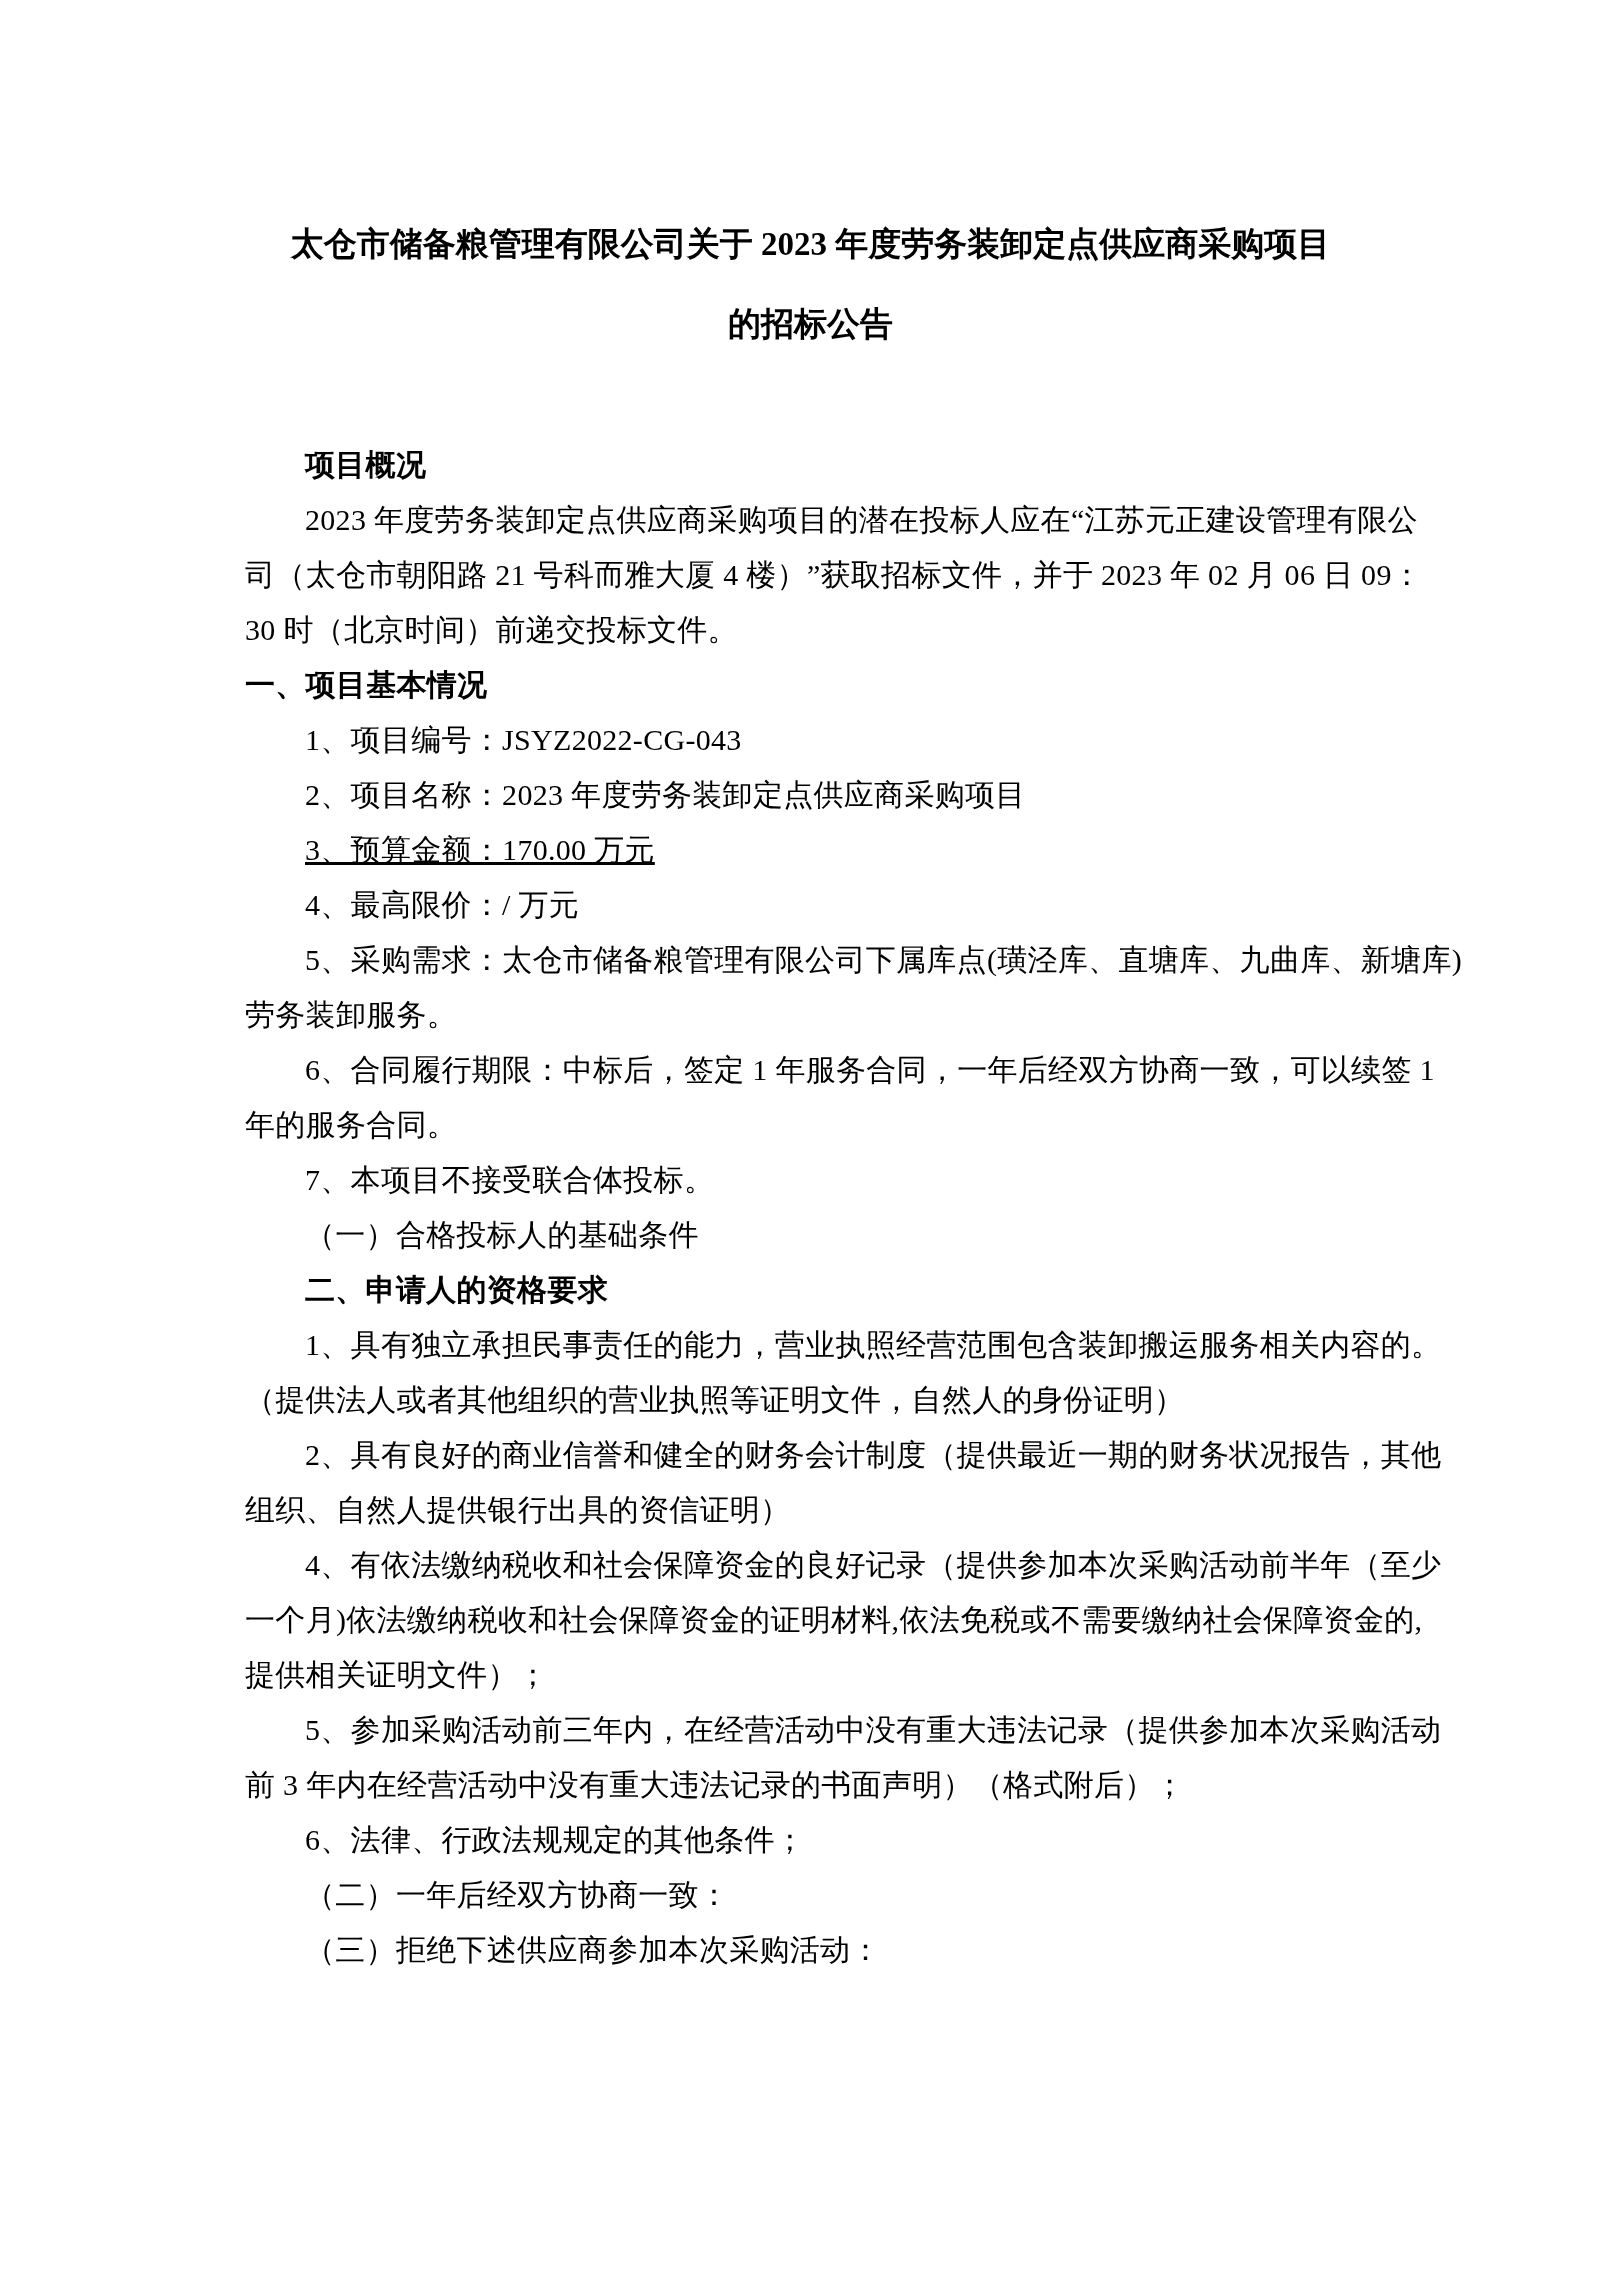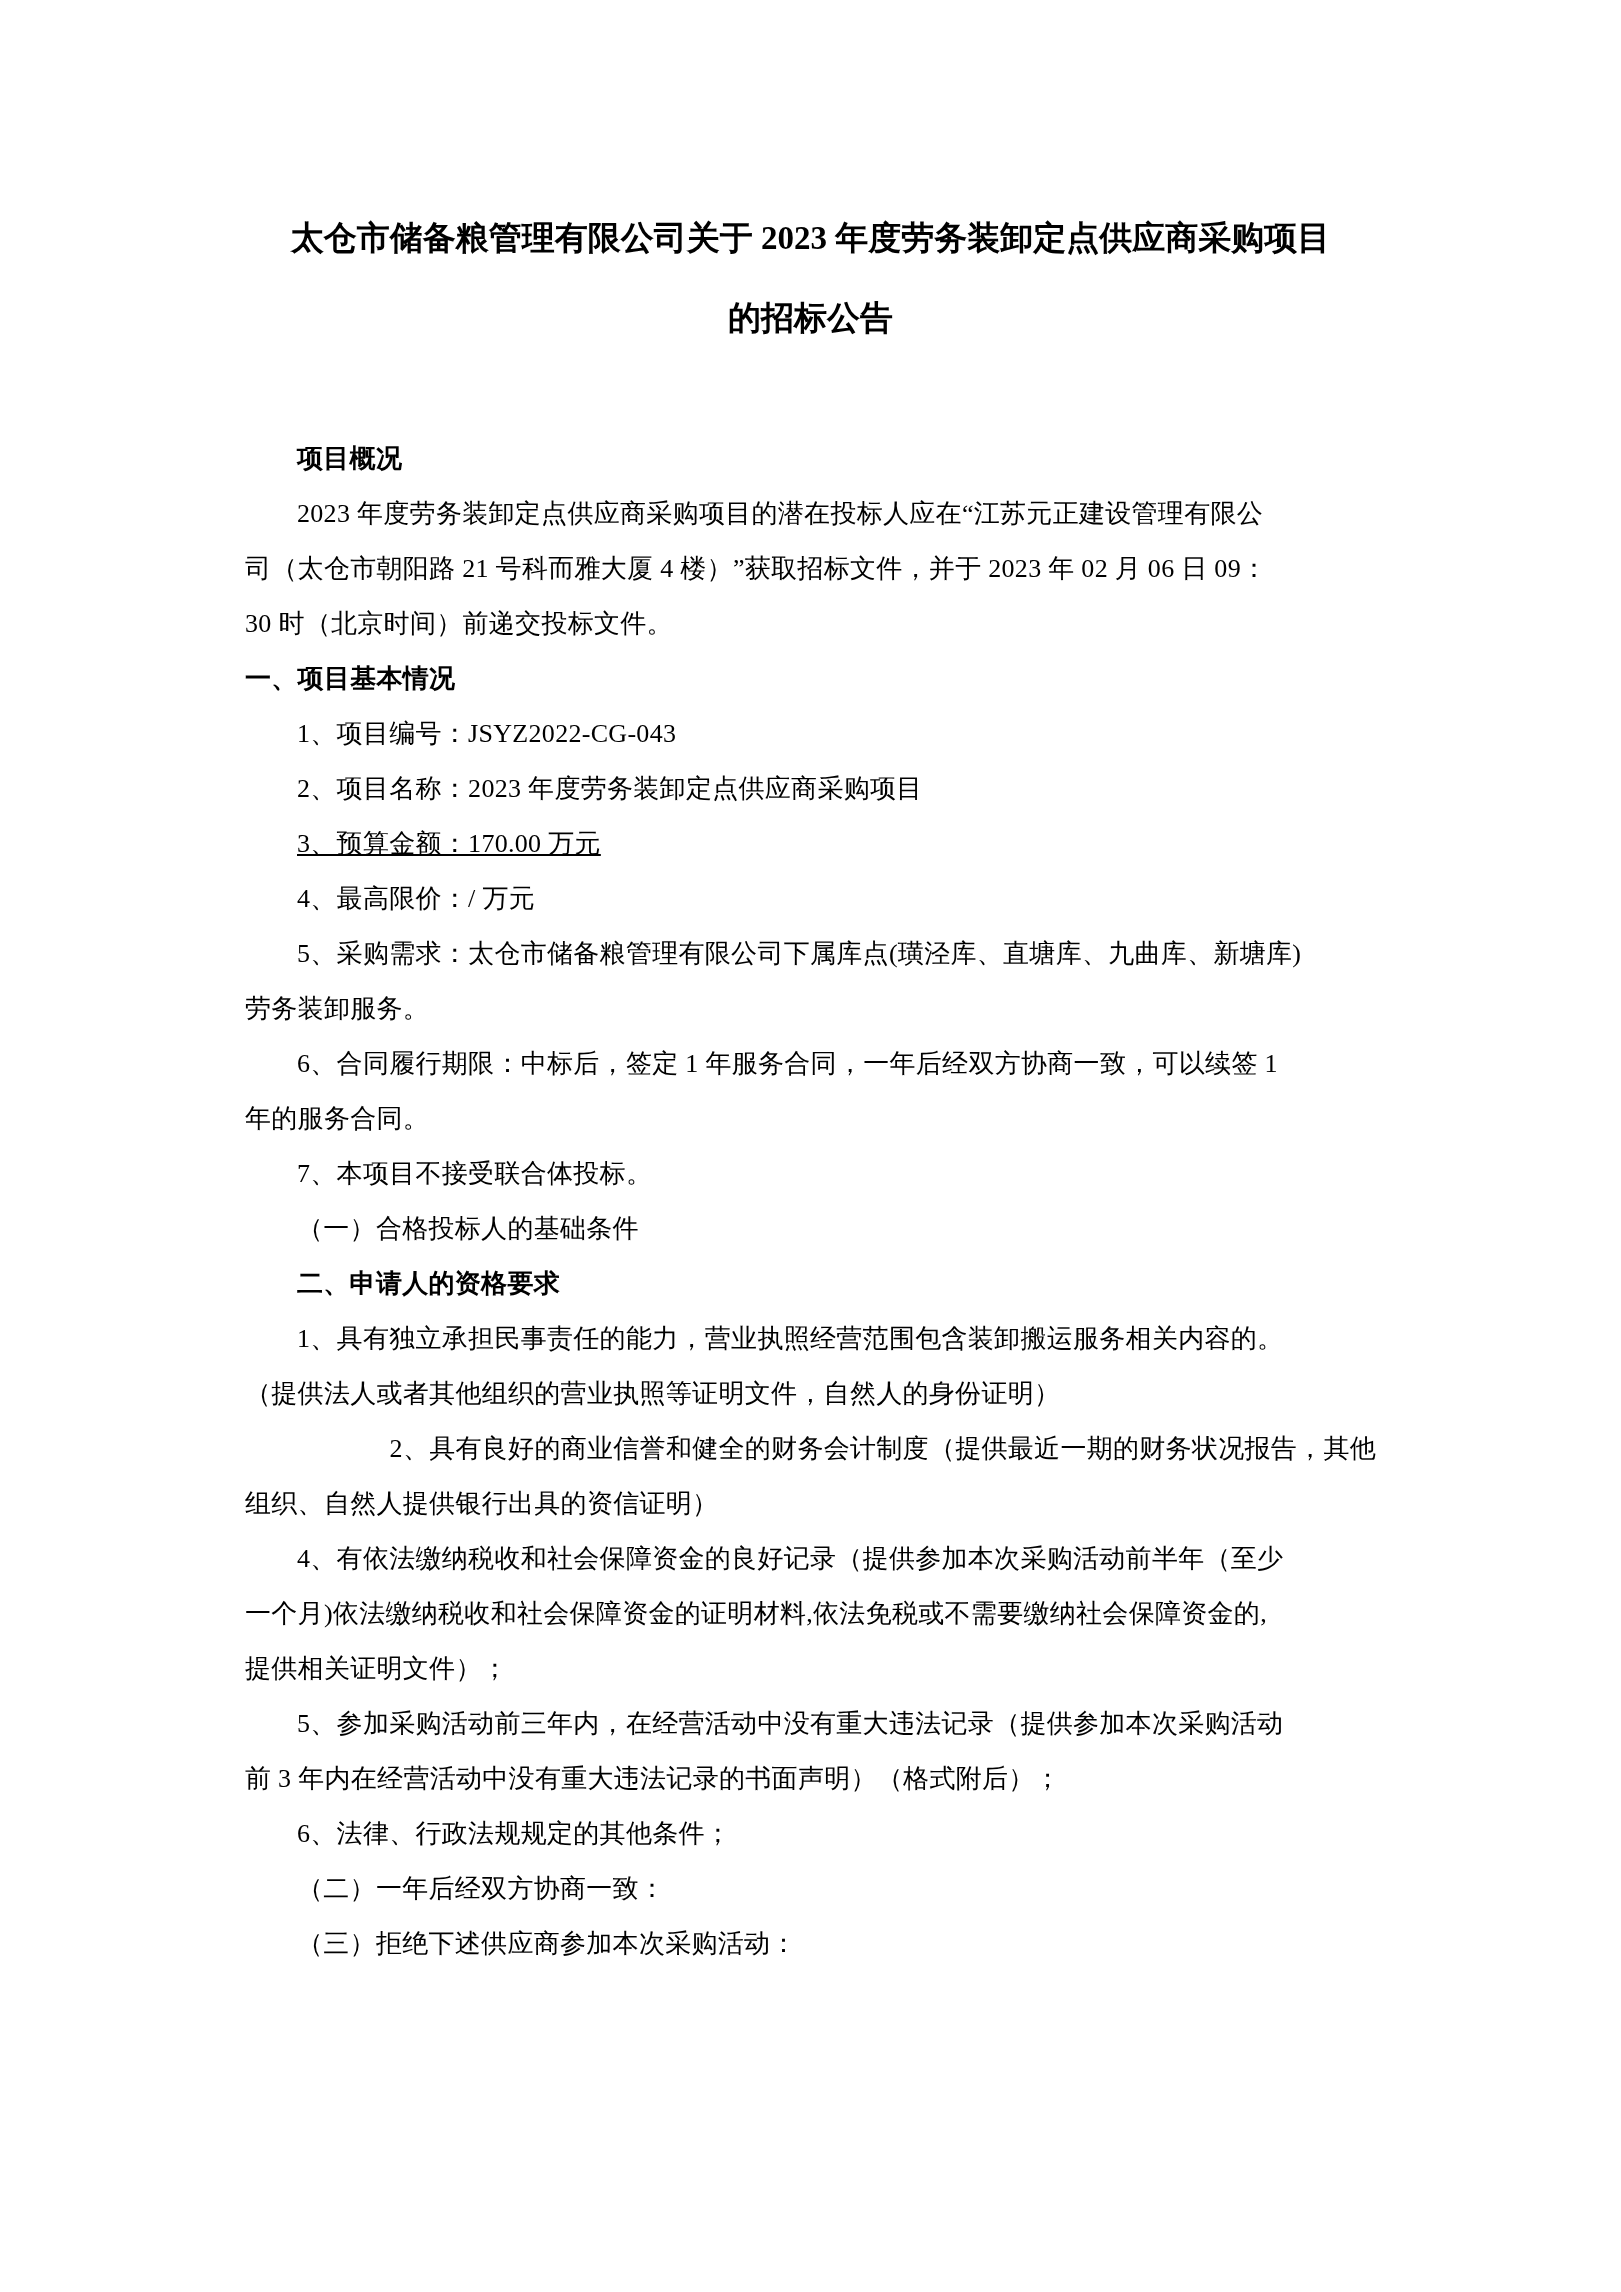--- a/index.html
+++ b/index.html
@@ -10,40 +10,41 @@
   .page {
     position: relative;
     width: 1621px;
     height: 2084px;
     background: #ffffff;
     color: #000000;
     box-sizing: border-box;
     padding: 198px 245px 0 245px;
     font-family: "Liberation Serif", "DejaVu Serif", serif;
     overflow: hidden;
+    margin-top: 6px;
   }
   .title-block {
     margin-bottom: 73px;
   }
   .title-line {
     font-size: 33px;
     line-height: 80px;
     font-weight: bold;
     text-align: center;
     white-space: pre;
   }
   .para {
     margin: 0;
     padding: 0;
   }
   .para.bold .line {
     font-weight: bold;
   }
   .line {
-    font-size: 26px;
+    font-size: 30px;
     line-height: 55px;
     white-space: pre;
     letter-spacing: 0.3px;
   }
 </style>
 </head>
 <body>
 
 <div class="page">
   <div class="title-block">

